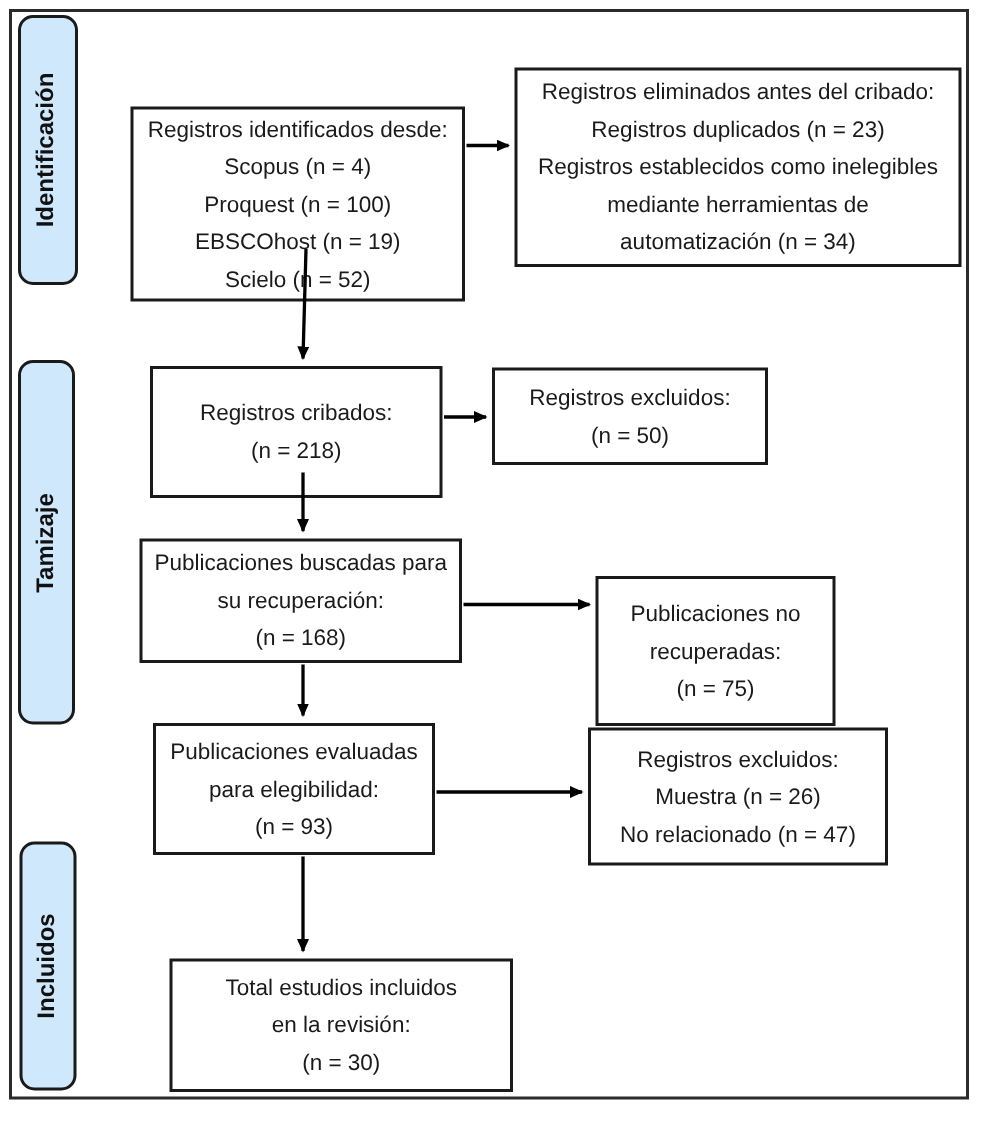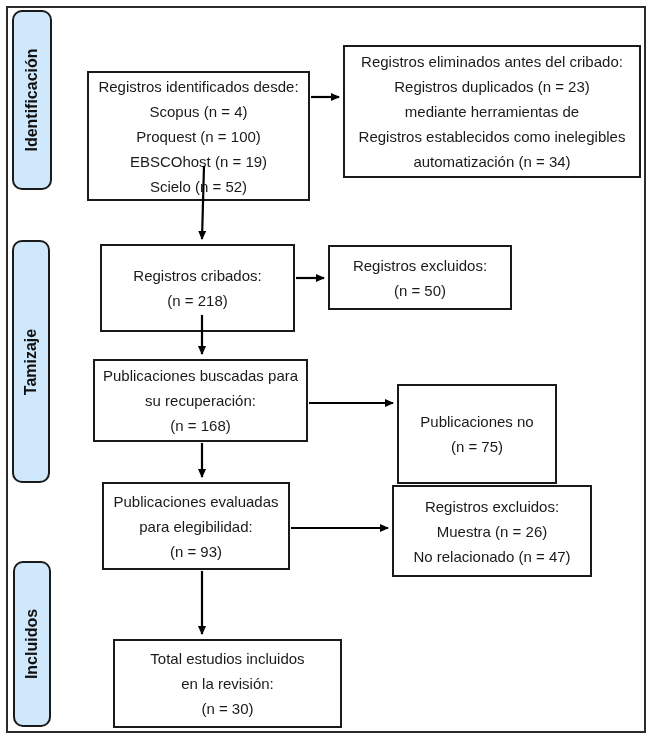--- a/index.html
+++ b/index.html
@@ -109,22 +109,22 @@
     <div>Registros identificados desde:</div>
     <div>Scopus (n = 4)</div>
     <div>Proquest (n = 100)</div>
     <div>EBSCOhost (n = 19)</div>
     <div>Scielo (n = 52)</div>
   </div>
 
   <div class="fbox box-removed">
     <div>Registros eliminados antes del cribado:</div>
     <div>Registros duplicados (n = 23)</div>
+    <div>Registros establecidos como inelegibles</div>
     <div>mediante herramientas de</div>
-    <div>Registros establecidos como inelegibles</div>
     <div>automatización (n = 34)</div>
   </div>
 
   <div class="fbox box-screened">
     <div>Registros cribados:</div>
     <div>(n = 218)</div>
   </div>
 
   <div class="fbox box-excluded">
     <div>Registros excluidos:</div>
@@ -132,20 +132,21 @@
   </div>
 
   <div class="fbox box-sought">
     <div>Publicaciones buscadas para</div>
     <div>su recuperación:</div>
     <div>(n = 168)</div>
   </div>
 
   <div class="fbox box-not-retrieved">
     <div>Publicaciones no</div>
+    <div>recuperadas:</div>
     <div>(n = 75)</div>
   </div>
 
   <div class="fbox box-assessed">
     <div>Publicaciones evaluadas</div>
     <div>para elegibilidad:</div>
     <div>(n = 93)</div>
   </div>
 
   <div class="fbox box-excluded-reasons">

